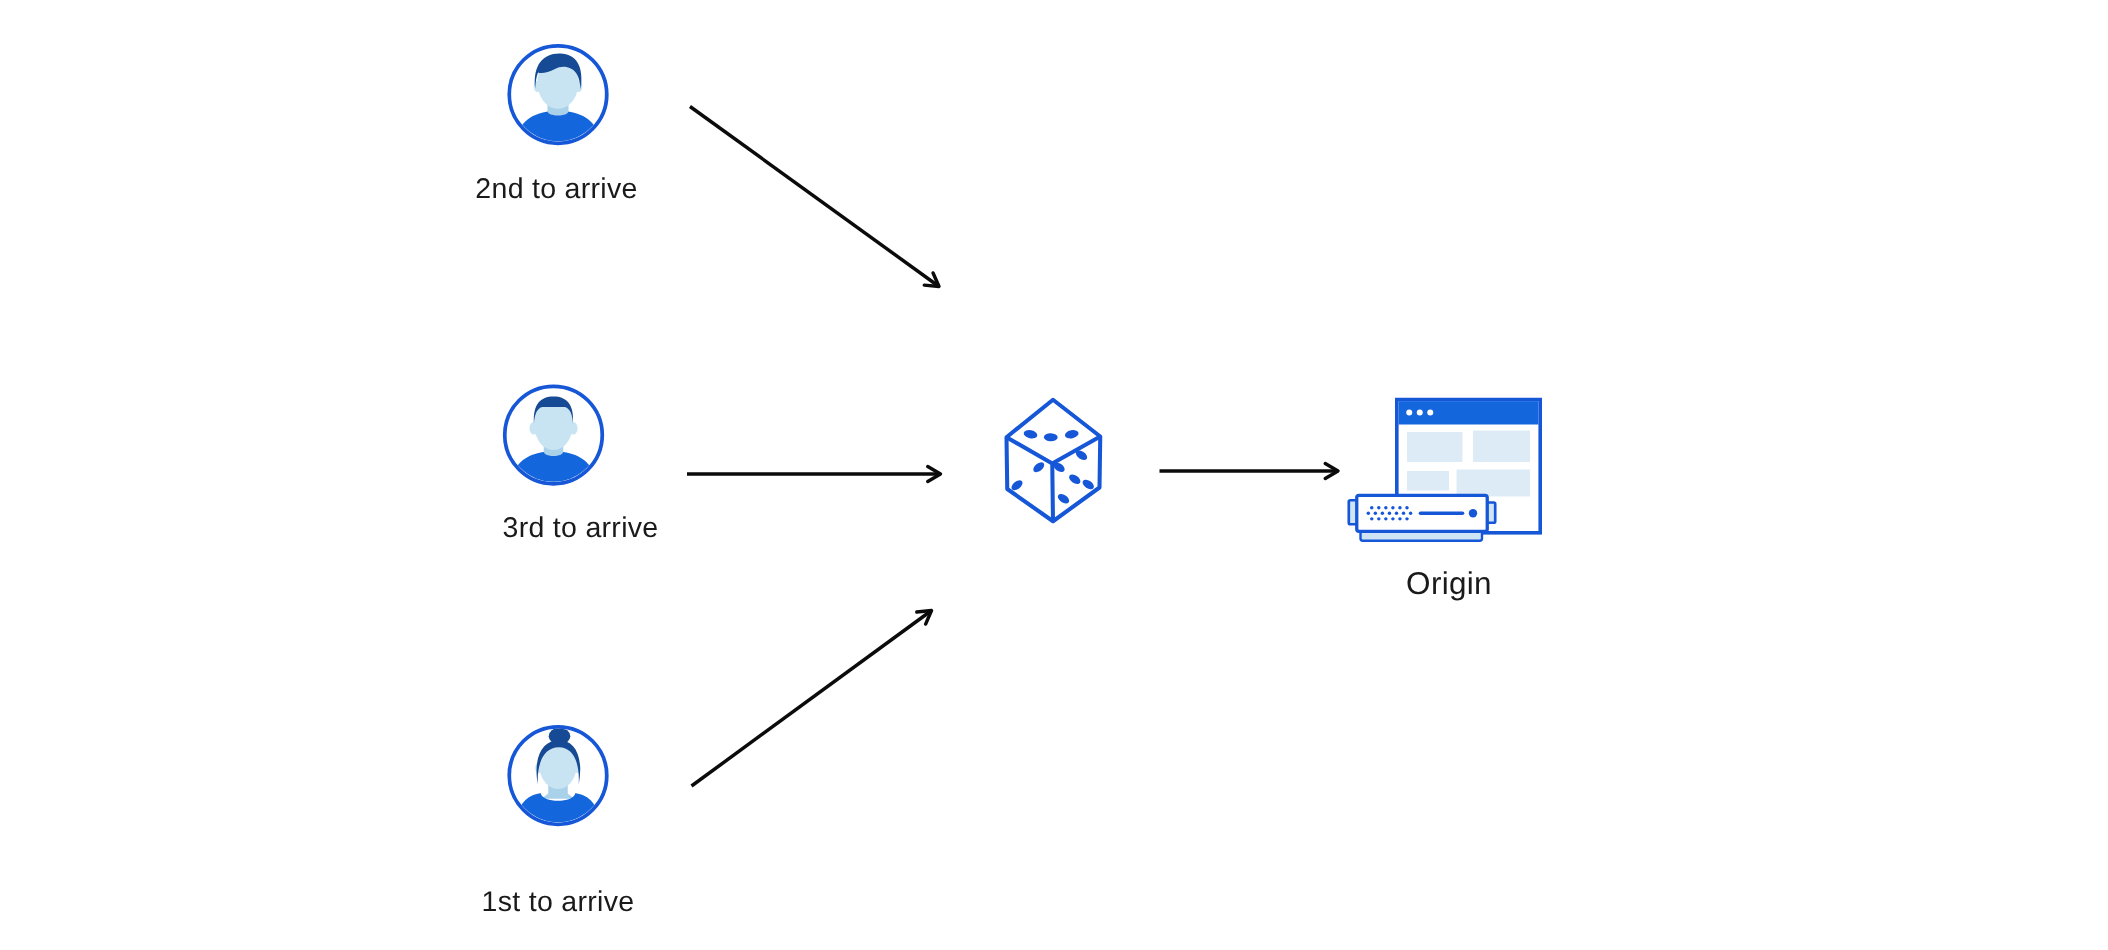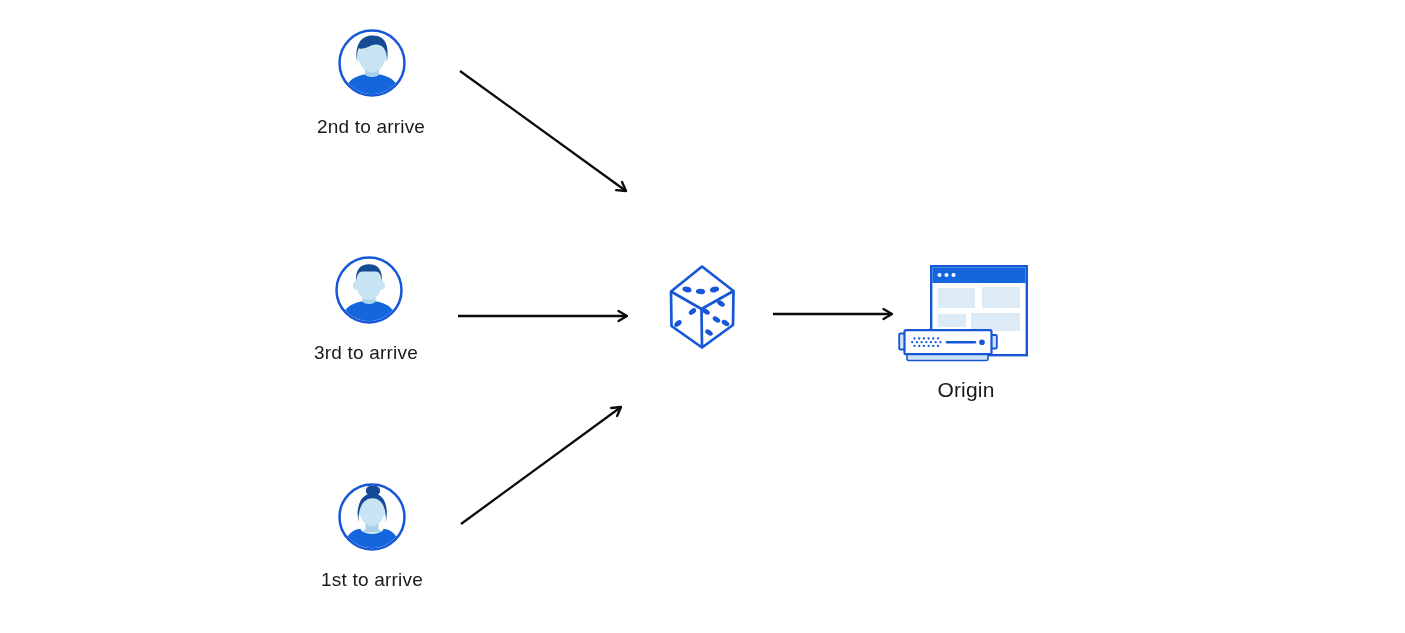--- a/index.html
+++ b/index.html
@@ -105,21 +105,21 @@
         <path class="neck" d="M28.5,34 L41.5,34 L41.5,46 C41.5,50 28.5,50 28.5,46 Z"></path>
         <ellipse class="face" cx="21.8" cy="30.5" rx="2.8" ry="4.2"></ellipse>
         <ellipse class="face" cx="48.2" cy="30.5" rx="2.8" ry="4.2"></ellipse>
         <path class="face" d="M35,12 C42.8,12 47.8,18 47.8,27.5 C47.8,37.5 42.3,45 35,45
                               C27.7,45 22.2,37.5 22.2,27.5 C22.2,18 27.2,12 35,12 Z"></path>
         <path class="hair" d="M22,27.5 C21.2,14.5 26.3,9.3 35,9.3 C43.7,9.3 48.8,14.5 48,27.5
                               C47.6,21 45.8,17.1 42.4,16.4 L27.6,16.4 C24.2,17.1 22.4,21 22,27.5 Z"></path>
       </g>
     </svg>
   </div>
-  <div class="node-label" style="left:256px;top:341px;">3rd to arrive</div>
+  <div class="node-label" style="left:277px;top:341px;">3rd to arrive</div>
 
   <div class="abs" style="left:337px;top:482px;width:70px;height:70px;">
     <svg width="70" height="70" viewBox="0 0 70 70">
       <circle class="av-ring" cx="35" cy="35" r="32.5"></circle>
       <clipPath id="clipC">
           <circle cx="35" cy="35" r="31.2"></circle>
         </clipPath>
       <g clip-path="url(#clipC)">
         <path class="face" d="M20,71 L50,71 L50,48 C44,55.5 26,55.5 20,48 Z"></path>
         <path class="neck" d="M28.5,34 L41.5,34 L41.5,47 L46,50.5 L24,50.5 L28.5,47 Z"></path>
@@ -128,21 +128,21 @@
         <ellipse class="hair" cx="36" cy="8.8" rx="7.2" ry="5.6"></ellipse>
         <ellipse class="face" cx="22.2" cy="29.8" rx="2.4" ry="3.6"></ellipse>
         <ellipse class="face" cx="47.8" cy="29.8" rx="2.4" ry="3.6"></ellipse>
         <path class="face" d="M35,13 C42.8,13 47.5,19 47.5,27.5 C47.5,36.8 42,44 35,44
                               C28,44 22.5,36.8 22.5,27.5 C22.5,19 27.2,13 35,13 Z"></path>
         <path class="hair" d="M21.5,41 C18.3,22 25,11.5 35.5,11.5 C46,11.5 52.3,21.5 48.8,41
                               C49.6,27.5 45.8,16.2 35.5,16.2 C25.2,16.2 20.9,27.5 21.5,41 Z"></path>
       </g>
     </svg>
   </div>
-  <div class="node-label" style="left:262px;top:568px;">1st to arrive</div>
+  <div class="node-label" style="left:262px;top:590px;">1st to arrive</div>
 
   <div class="abs" style="left:667px;top:263px;width:70px;height:88px;">
     <svg width="70" height="88" viewBox="0 0 70 88">
       <path class="cube-face" d="M35,3.5 L66.5,28 L66,62 L35,84.5 L4.5,63 L4,28.5 Z"></path>
       <path class="cube-edge" d="M4,28.5 L34.5,46 L66.5,28 M34.5,46 L35,84.5"></path>
 
       <ellipse class="pip" cx="20" cy="26.5" rx="4.6" ry="2.7" transform="rotate(12 20 26.5)"></ellipse>
       <ellipse class="pip" cx="33.5" cy="28.5" rx="4.6" ry="2.7" transform="rotate(2 33.5 28.5)"></ellipse>
       <ellipse class="pip" cx="47.5" cy="26.5" rx="4.6" ry="2.7" transform="rotate(-12 47.5 26.5)"></ellipse>
 

